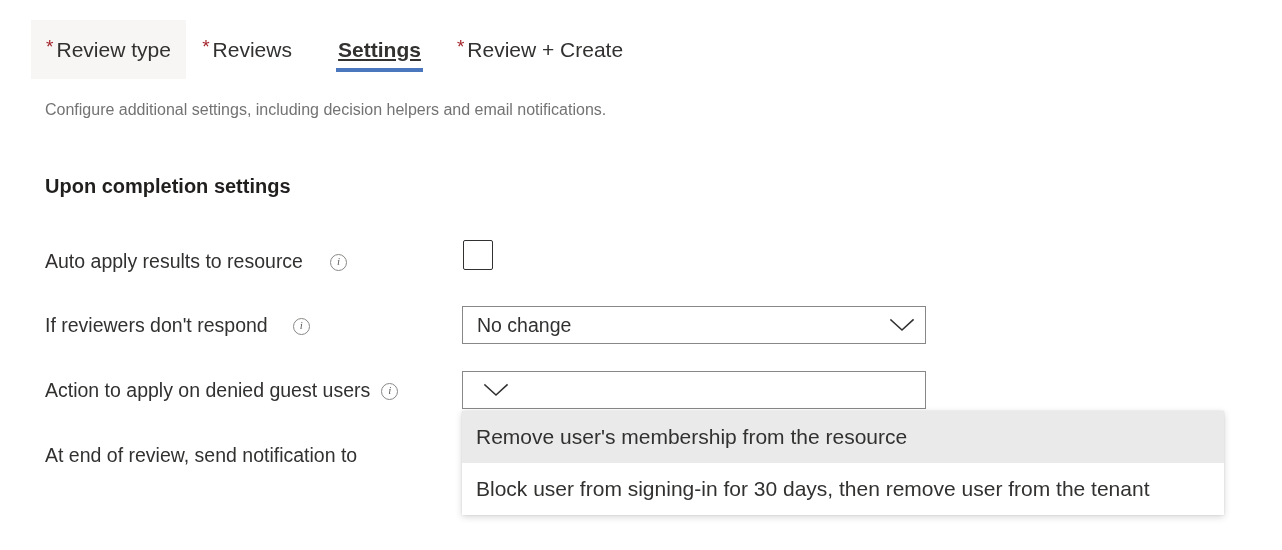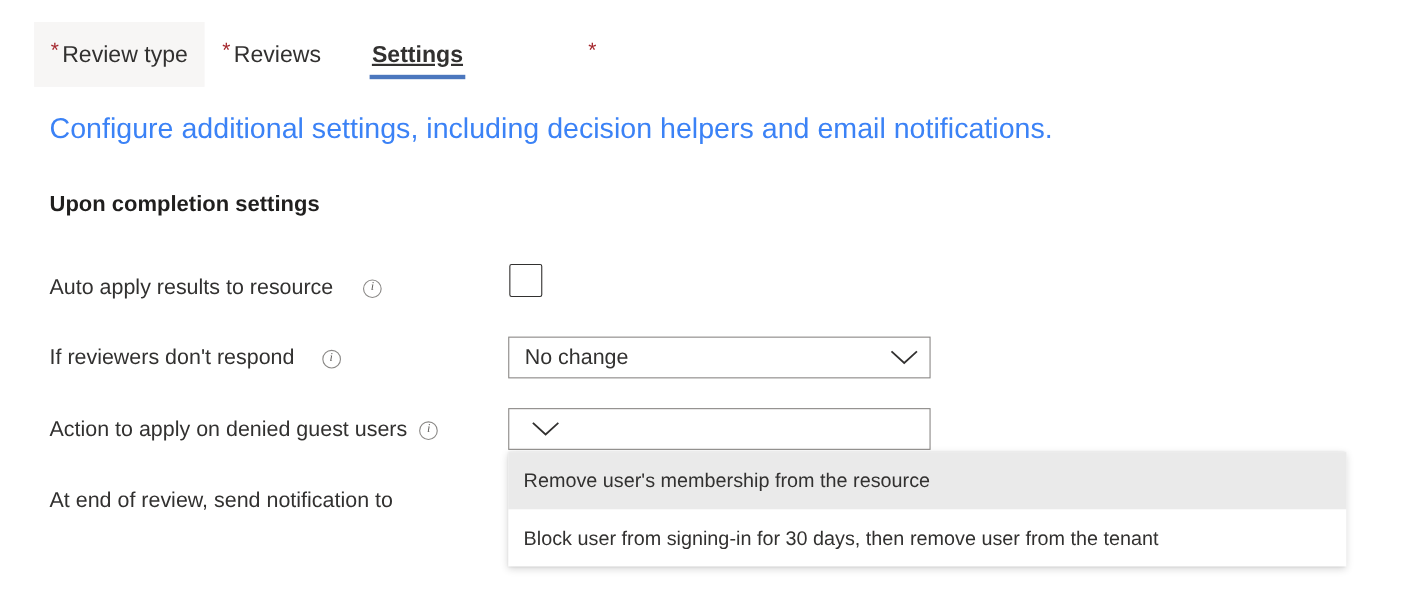--- a/index.html
+++ b/index.html
@@ -60,22 +60,22 @@
     width: 87px;
     height: 4px;
     background: #4b77be;
   }
 
   
   .intro {
     position: absolute;
     left: 45px;
     top: 101px;
-    font-size: 26px;
-    color: #3b82f6;
+    font-size: 16px;
+    color: #737373;
     white-space: nowrap;
   }
 
   
   .section-heading {
     position: absolute;
     left: 45px;
     top: 175px;
     font-size: 20px;
     font-weight: 700;
@@ -129,21 +129,21 @@
     border-radius: 2px;
     background: #ffffff;
     box-sizing: border-box;
     cursor: pointer;
   }
 
   
   .dropdown {
     position: absolute;
     left: 462px;
-    width: 384px;
+    width: 464px;
     height: 38px;
     border: 1px solid #8a8886;
     background: #ffffff;
     box-sizing: border-box;
     display: flex;
     align-items: center;
     padding: 0 10px 0 14px;
     font-size: 19.5px;
     color: #323130;
     cursor: pointer;
@@ -172,21 +172,21 @@
     box-sizing: border-box;
     background: #ffffff;
     box-shadow: 0 2px 7px rgba(0,0,0,0.16), 0 0 2px rgba(0,0,0,0.10);
     z-index: 30;
   }
   .dd-option {
     height: 52px;
     display: flex;
     align-items: center;
     padding-left: 14px;
-    font-size: 18px;
+    font-size: 21px;
     color: #323130;
     white-space: nowrap;
     cursor: pointer;
     box-sizing: border-box;
   }
   .dd-option.selected {
     background: #eaeaea;
   }
 </style>
 </head>
@@ -203,20 +203,21 @@
     <span class="req">*</span>
     <span>Reviews</span>
   </div>
 
   <div class="tab active" style="left:326px;width:107px;">
     <span>Settings</span>
   </div>
 
   <div class="tab" style="left:440px;width:200px;">
     <span class="req">*</span>
+    <span>Review + Create</span>
   </div>
 
   <div class="tab-underline"></div>
 </div>
 
 <div class="intro">Configure additional settings, including decision helpers and email notifications.</div>
 
 <div class="section-heading">Upon completion settings</div>
 
 <div class="row-label" style="top:248px;gap:16px;">

